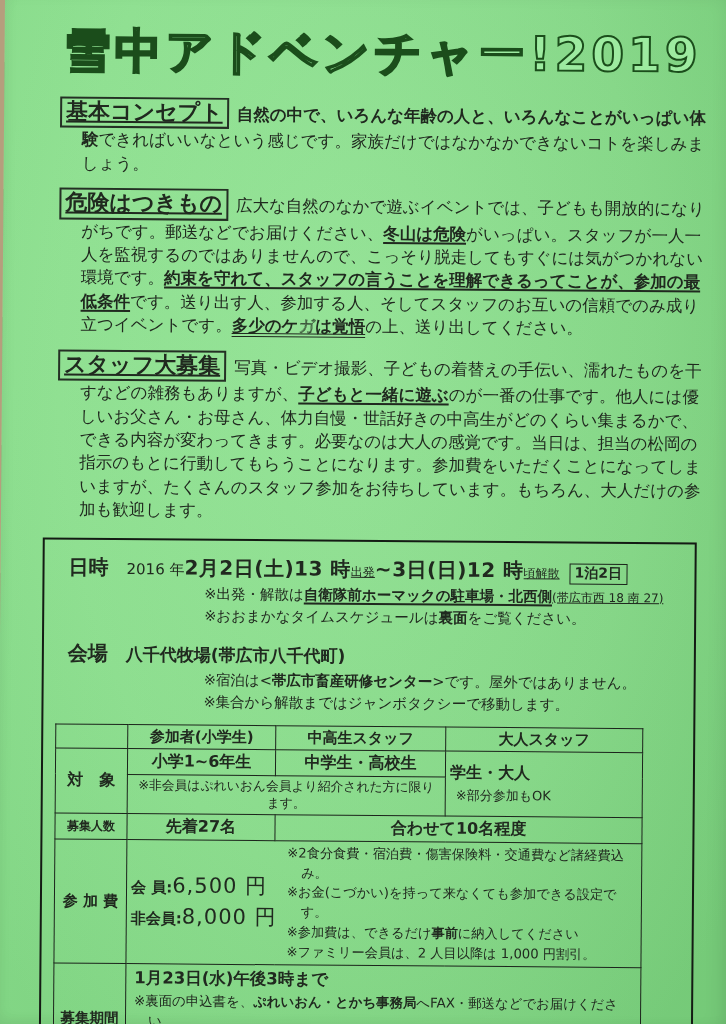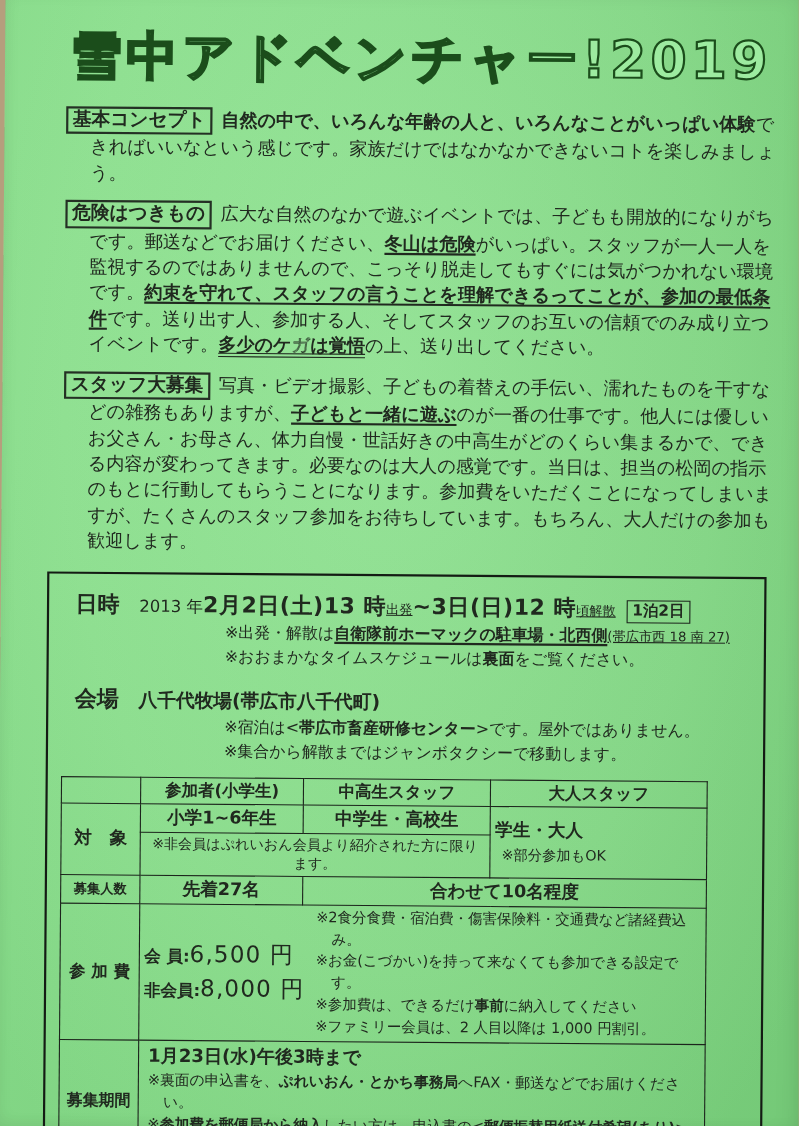--- a/index.html
+++ b/index.html
@@ -20,22 +20,23 @@
   }
   .title{
     text-align:center;margin:6px 10px 14px 0;
     font-size:47px;font-weight:bold;letter-spacing:4px;
     color:#9deba0;-webkit-text-stroke:2px #1b4d1b;
     white-space:nowrap;
   }
   .para{font-size:16.5px;line-height:1.42;margin:0 6px 13px 0;padding-left:22px;}
   .sec-label{
     display:inline-block;border:2px solid #243024;padding:0 4px 1px 4px;
-    font-weight:bold;margin-left:-22px;margin-right:8px;font-size:17px;
+    font-weight:bold;margin-left:-22px;margin-right:8px;font-size:22px;
     line-height:1.2;
+    text-decoration:underline;
   }
   .seg-b{font-weight:bold;}
   .seg-bu{font-weight:bold;text-decoration:underline;text-underline-offset:3px;text-decoration-thickness:1.5px;}
   .seg-u2{font-weight:bold;text-decoration:underline double;text-underline-offset:2px;}
   .seg-lg{font-size:20px;font-weight:bold;letter-spacing:0.5px;}
   .seg-sm{font-size:12px;text-decoration:underline;}
   .seg-xl{font-size:21px;font-weight:normal;letter-spacing:1px;}
 
   .info-box{
     border:2.5px solid #141b14;margin:16px 14px 8px -14px;
@@ -82,21 +83,21 @@
   </p>
 
   <p class="para">
     <span class="sec-label">スタッフ大募集</span><span><span>写真・ビデオ撮影、子どもの着替えの手伝い、濡れたものを干すなどの雑務もありますが、</span><span class="seg-bu">子どもと一緒に遊ぶ</span><span>のが一番の仕事です。他人には優しいお父さん・お母さん、体力自慢・世話好きの中高生がどのくらい集まるかで、できる内容が変わってきます。必要なのは大人の感覚です。当日は、担当の松岡の指示のもとに行動してもらうことになります。参加費をいただくことになってしまいますが、たくさんのスタッフ参加をお待ちしています。もちろん、大人だけの参加も歓迎します。</span></span>
   </p>
 
   <div class="info-box">
 
     <div class="row-line">
       <span class="row-label">日時</span>
-      <span class="date-line"><span>2013 年</span><span class="seg-lg">2月2日(土)13 時</span><span class="seg-sm">出発</span><span class="seg-lg">~3日(日)12 時</span><span class="seg-sm">頃解散</span></span>
+      <span class="date-line"><span>2016 年</span><span class="seg-lg">2月2日(土)13 時</span><span class="seg-sm">出発</span><span class="seg-lg">~3日(日)12 時</span><span class="seg-sm">頃解散</span></span>
       <span class="badge">1泊2日</span>
     </div>
     <div class="box-note"><span>※出発・解散は</span><span class="seg-bu">自衛隊前ホーマックの駐車場・北西側</span><span class="seg-sm">(帯広市西 18 南 27)</span></div>
     <div class="box-note"><span>※おおまかなタイムスケジュールは</span><span class="seg-b">裏面</span><span>をご覧ください。</span></div>
 
     <div class="row-line" style="margin-top:14px;">
       <span class="row-label">会場</span>
       <span class="venue-name">八千代牧場(帯広市八千代町)</span>
     </div>
     <div class="box-note"><span>※宿泊は&lt;</span><span class="seg-b">帯広市畜産研修センター</span><span>&gt;です。屋外ではありません。</span></div>

